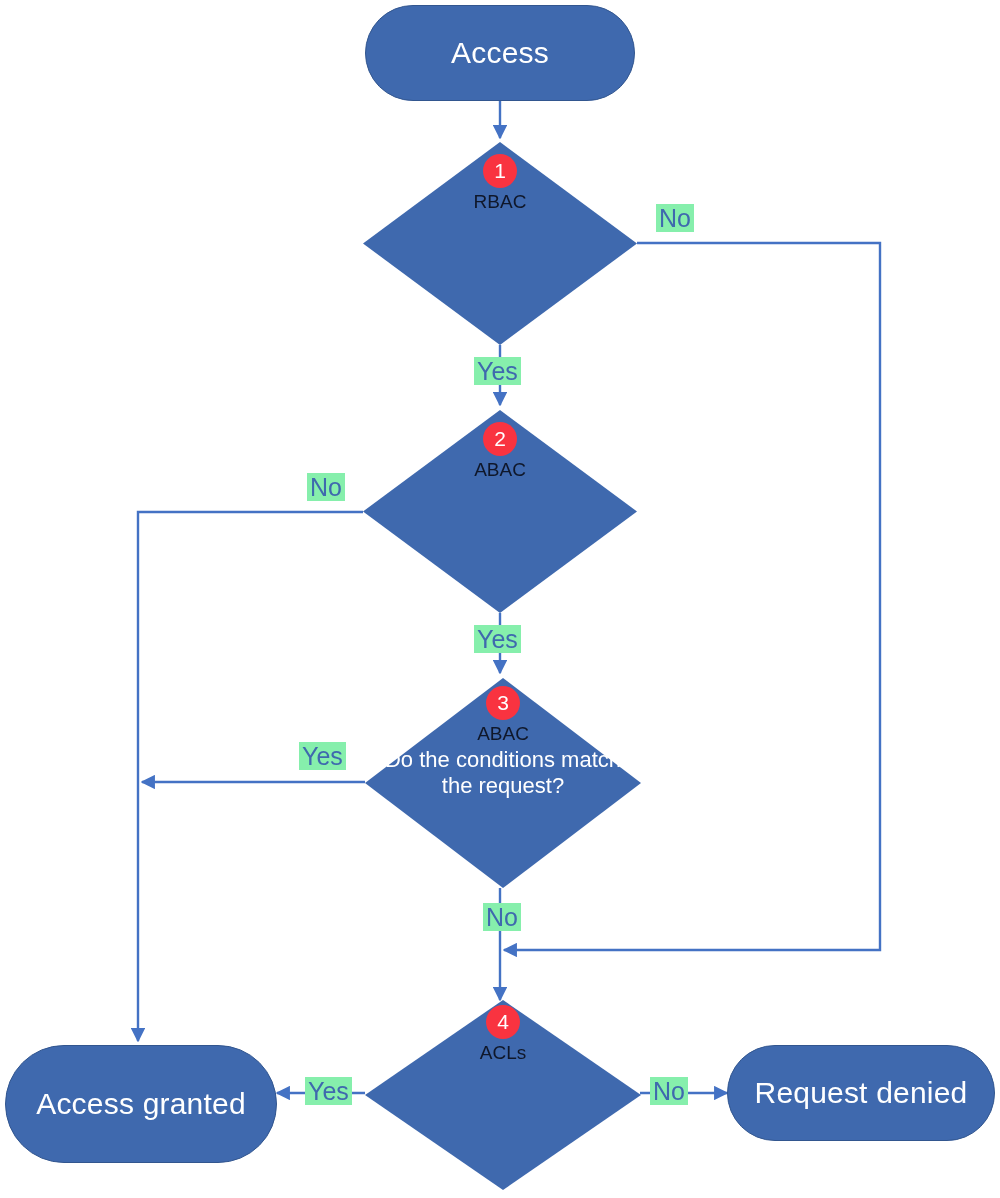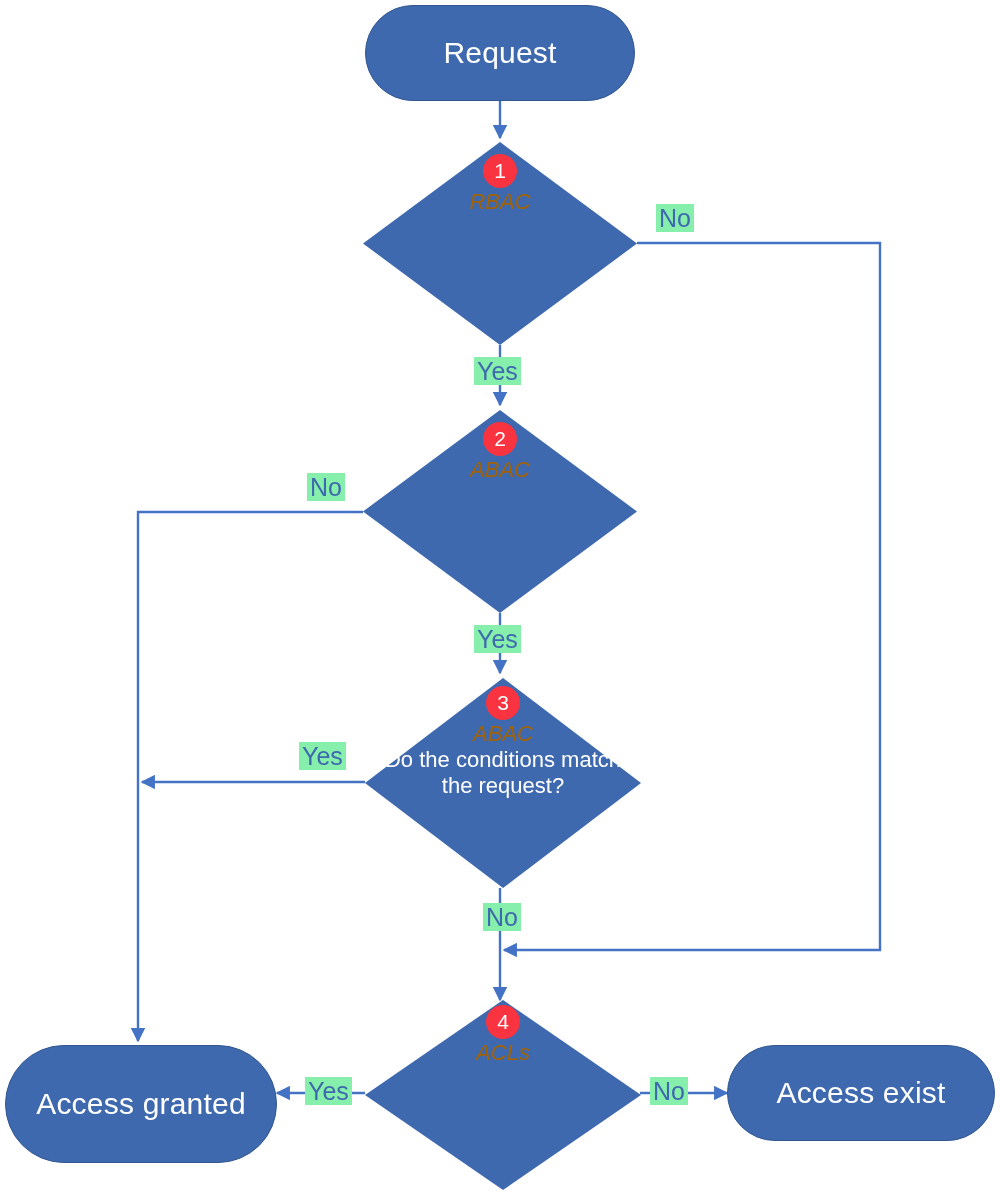--- a/index.html
+++ b/index.html
@@ -68,25 +68,24 @@
     height: 34px;
     border-radius: 50%;
     background: #f93340;
     color: #ffffff;
     font-size: 21px;
     line-height: 34px;
     text-align: center;
     font-weight: 400;
   }
   .model-label {
-    color: #a16207;
-    font-size: 22px;
+    color: #0f172a;
+    font-size: 19px;
     line-height: 26px;
     margin-top: 1px;
-    font-style: italic;
   }
   .question {
     color: #ffffff;
     font-size: 22px;
     line-height: 26px;
     width: 100%;
     padding: 0 6px;
     box-sizing: border-box;
   }
   
@@ -136,21 +135,21 @@
   <div class="edge-label" style="left:656px; top:204px;">No</div>
   <div class="edge-label" style="left:474px; top:357px;">Yes</div>
   <div class="edge-label" style="left:307px; top:473px;">No</div>
   <div class="edge-label" style="left:474px; top:625px;">Yes</div>
   <div class="edge-label" style="left:299px; top:742px;">Yes</div>
   <div class="edge-label" style="left:483px; top:903px;">No</div>
   <div class="edge-label" style="left:305px; top:1077px;">Yes</div>
   <div class="edge-label" style="left:650px; top:1077px;">No</div>
 
   <div class="node terminator" style="left:365px; top:5px; width:270px; height:96px;">
-    <span>Request</span>
+    <span>Access</span>
   </div>
 
   <div class="node decision" style="left:363px; top:142px; width:274px; height:203px;">
     <div class="shape"></div>
     <div class="content" style="padding-top:12px;">
       <div class="badge">1</div>
       <div class="model-label">RBAC</div>
     </div>
   </div>
 
@@ -177,16 +176,16 @@
       <div class="badge">4</div>
       <div class="model-label">ACLs</div>
     </div>
   </div>
 
   <div class="node terminator" style="left:5px; top:1045px; width:272px; height:118px;">
     <span>Access granted</span>
   </div>
 
   <div class="node terminator" style="left:727px; top:1045px; width:268px; height:96px;">
-    <span>Access exist</span>
+    <span>Request denied</span>
   </div>
 
 </div>
 
 </body></html>

